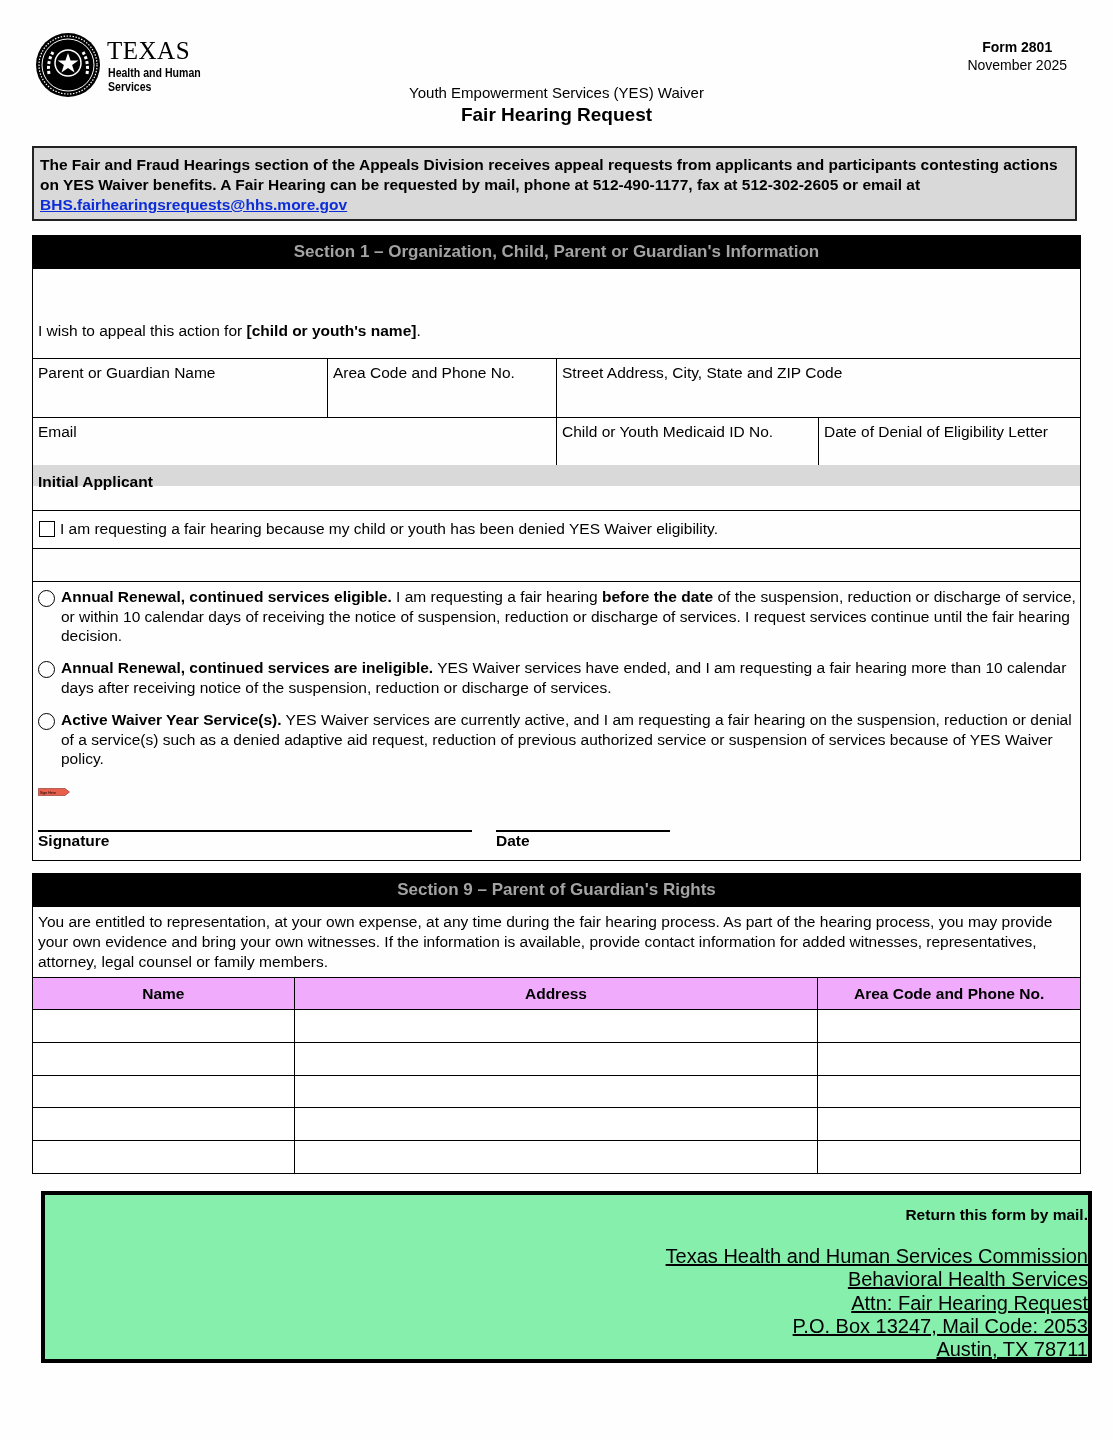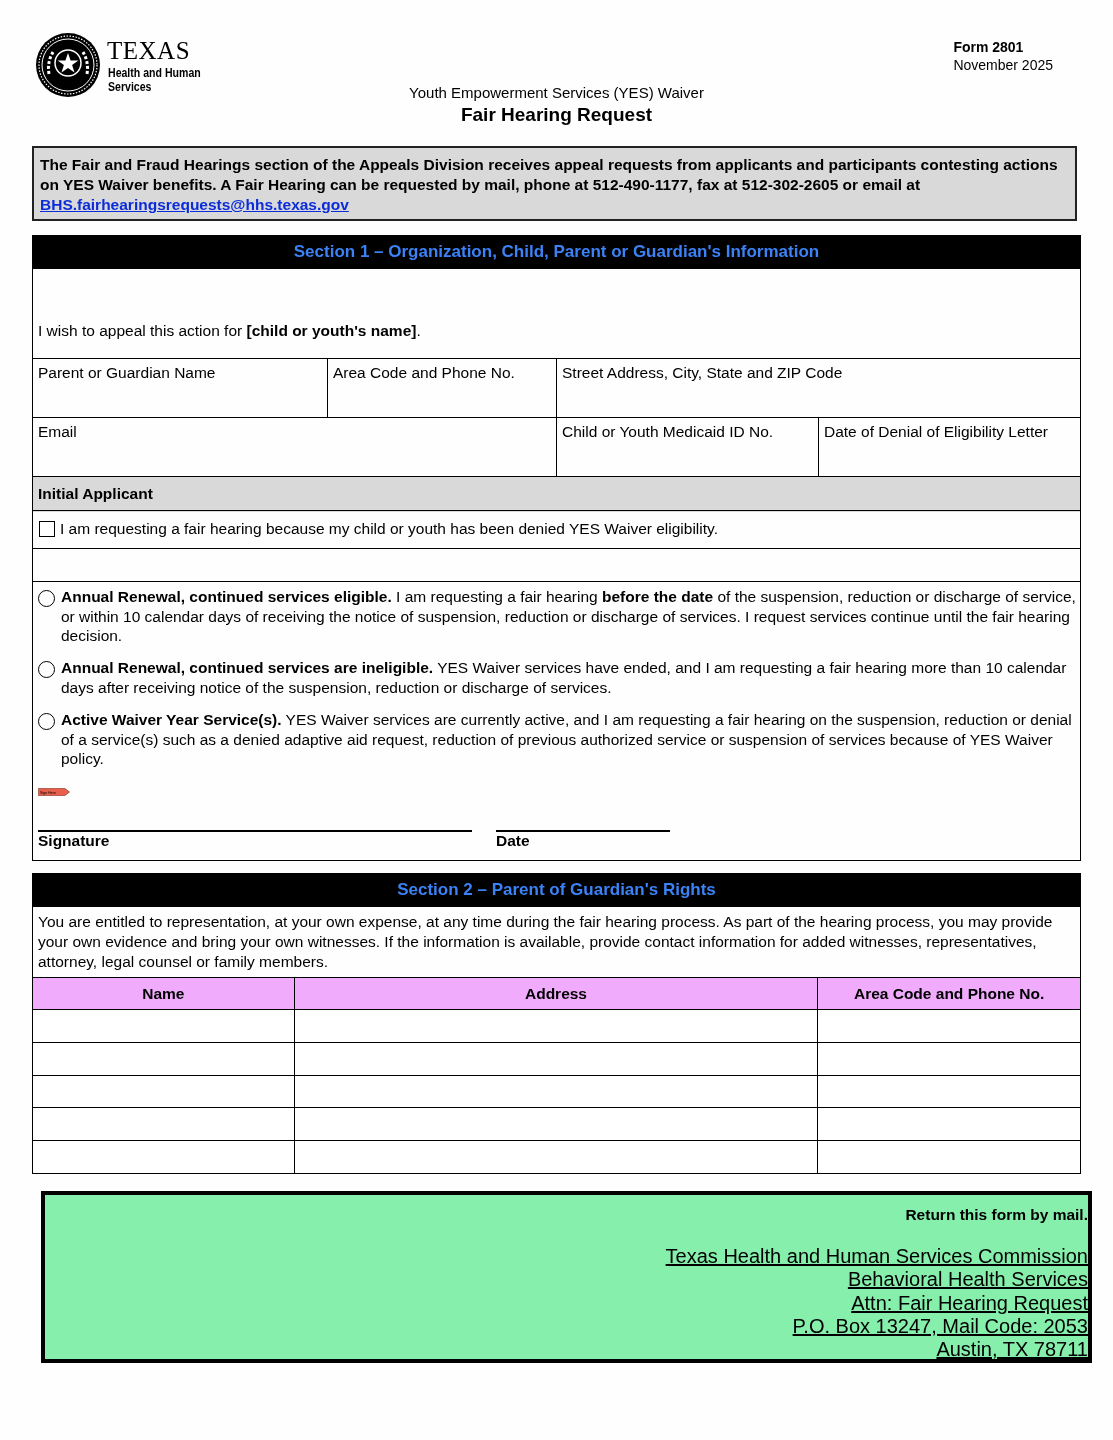--- a/index.html
+++ b/index.html
@@ -2,30 +2,30 @@
 <html><head>
 <meta charset="utf-8">
 <style>
   html, body { margin: 0; padding: 0; background: #fefefe; }
   body { width: 1113px; height: 1440px; position: relative; font-family: "Liberation Sans", sans-serif; color: #000; font-size: 16px; }
   .abs { position: absolute; }
   .logo { left: 35px; top: 32px; width: 200px; height: 70px; }
   .logo-seal { position: absolute; left: 0; top: 0; width: 66px; height: 66px; }
   .logo-texas { position: absolute; left: 72px; top: 6px; font-family: "Liberation Serif", serif; font-size: 25px; letter-spacing: 0.5px; line-height: 26px; }
   .logo-sub { position: absolute; left: 73px; top: 34px; font-size: 12px; font-weight: bold; line-height: 14px; transform: scaleX(0.88); transform-origin: left top; }
-  .form-no { right: 60px; top: 38px; text-align: left; font-size: 14px; line-height: 18px; }
+  .form-no { right: 46px; top: 38px; text-align: center; font-size: 14px; line-height: 18px; }
   .form-no .num { font-weight: bold; }
   .title-block { left: 0; width: 1113px; top: 84px; text-align: center; }
   .subtitle { font-size: 15px; line-height: 18px; }
   .title { font-size: 19px; font-weight: bold; line-height: 26px; }
 
   .intro { left: 32px; top: 146px; width: 1045px; height: 75px; background: #d9d9d9; border: 2px solid #222; box-sizing: border-box; padding: 7px 6px; font-size: 15.5px; font-weight: bold; line-height: 20px; }
   .intro a { color: #0b2cd8; text-decoration: underline; }
 
-  .sec-header { left: 32px; width: 1049px; height: 33px; background: #000; color: #3b82f6; text-align: center; font-weight: bold; font-size: 17px; line-height: 33px; box-sizing: border-box; }
+  .sec-header { left: 32px; width: 1049px; height: 33px; background: #000; color: #a3a3a3; text-align: center; font-weight: bold; font-size: 17px; line-height: 33px; box-sizing: border-box; }
   .box { left: 32px; width: 1049px; border: 1px solid #000; box-sizing: border-box; }
   .line { position: absolute; background: #000; }
   .lbl { position: absolute; font-size: 15.5px; line-height: 20px; }
   .gray-row { position: absolute; left: 0; width: 100%; background: #d9d9d9; }
   .chk { position: absolute; width: 16px; height: 16px; border: 1px solid #000; background: #fff; box-sizing: border-box; }
   .radio { position: absolute; width: 17px; height: 17px; border: 1.2px solid #000; border-radius: 50%; background: #fff; box-sizing: border-box; }
   .para { position: absolute; font-size: 15.5px; line-height: 19.5px; }
   .bold { font-weight: bold; }
   .sig-line { position: absolute; height: 1.5px; background: #000; }
   .tag { position: absolute; left: 38px; top: 788px; width: 32px; height: 8px; }
@@ -64,21 +64,21 @@
   <div>November 2025</div>
 </div>
 
 <div class="abs title-block">
   <div class="subtitle">Youth Empowerment Services (YES) Waiver</div>
   <div class="title">Fair Hearing Request</div>
 </div>
 
 <div class="abs intro">
   <span>The Fair and Fraud Hearings section of the Appeals Division receives appeal requests from applicants and participants contesting actions on YES Waiver benefits. A Fair Hearing can be requested by mail, phone at 512-490-1177, fax at 512-302-2605 or email at</span>
-  <a>BHS.fairhearingsrequests@hhs.texas.gov</a>
+  <a>BHS.fairhearingsrequests@hhs.more.gov</a>
 </div>
 
 <div class="abs sec-header" style="top:235px;">Section 1 – Organization, Child, Parent or Guardian's Information</div>
 
 <div class="abs box" style="top:268px; height:593px;">
 
   <div class="para" style="left:5px; top:52px;">
     <span>I wish to appeal this action for </span><span class="bold">[child or youth's name]</span><span>.</span>
   </div>
 
@@ -89,21 +89,21 @@
   <div class="line" style="left:523px; top:89px; width:1px; height:118px;"></div>
   <div class="line" style="left:785px; top:148px; width:1px; height:59px;"></div>
 
   <div class="lbl" style="left:5px; top:94px; width:285px; height:50px;"><span>Parent or Guardian Name</span></div>
   <div class="lbl" style="left:300px; top:94px; width:218px; height:50px;"><span>Area Code and Phone No.</span></div>
   <div class="lbl" style="left:529px; top:94px; width:510px; height:50px;"><span>Street Address, City, State and ZIP Code</span></div>
   <div class="lbl" style="left:5px; top:153px; width:512px; height:50px;"><span>Email</span></div>
   <div class="lbl" style="left:529px; top:153px; width:250px; height:50px;"><span>Child or Youth Medicaid ID No.</span></div>
   <div class="lbl" style="left:791px; top:153px; width:250px; height:50px;"><span>Date of Denial of Eligibility Letter</span></div>
 
-  <div class="gray-row" style="top:208px; height:35px;text-align:right;">
+  <div class="gray-row" style="top:196px; height:21px;text-align:right;">
     <div class="lbl bold" style="left:5px; top:7px;">Initial Applicant</div>
   </div>
   <div class="line" style="left:0; top:241px; width:100%; height:1px;"></div>
   <div class="chk" style="left:6px; top:252px;"></div>
   <div class="lbl" style="left:27px; top:250px;">I am requesting a fair hearing because my child or youth has been denied YES Waiver eligibility.</div>
   <div class="line" style="left:0; top:279px; width:100%; height:1px;"></div>
 
   <div class="line" style="left:0; top:312px; width:100%; height:1px;"></div>
 
   <div class="radio" style="left:5px; top:321px;"></div>
@@ -125,21 +125,21 @@
   <div class="sig-line" style="left:463px; top:561px; width:174px;"></div>
   <div class="lbl bold" style="left:5px; top:562px;">Signature</div>
   <div class="lbl bold" style="left:463px; top:562px;">Date</div>
 </div>
 
 <svg class="tag" viewBox="0 0 32 8">
   <polygon points="0.5,0.5 27,0.5 31.5,4 27,7.5 0.5,7.5" fill="#e8604c" stroke="#8a2a1c" stroke-width="0.6"></polygon>
   <text x="2" y="5.6" font-size="3.6" font-family="Liberation Sans, sans-serif" fill="#000">Sign Here</text>
 </svg>
 
-<div class="abs sec-header" style="top:873px; height:34px; line-height:34px;">Section 2 – Parent of Guardian's Rights</div>
+<div class="abs sec-header" style="top:873px; height:34px; line-height:34px;">Section 9 – Parent of Guardian's Rights</div>
 <div class="abs box" style="top:906px; height:72px; border-bottom:none;">
   <div class="para" style="left:5px; top:5px; width:1030px; line-height:20px;">You are entitled to representation, at your own expense, at any time during the fair hearing process. As part of the hearing process, you may provide your own evidence and bring your own witnesses. If the information is available, provide contact information for added witnesses, representatives, attorney, legal counsel or family members.</div>
 </div>
 
 <table class="rights-table">
   <colgroup>
     <col style="width:262px">
       <col style="width:524px">
       <col style="width:263px">
   </colgroup>

